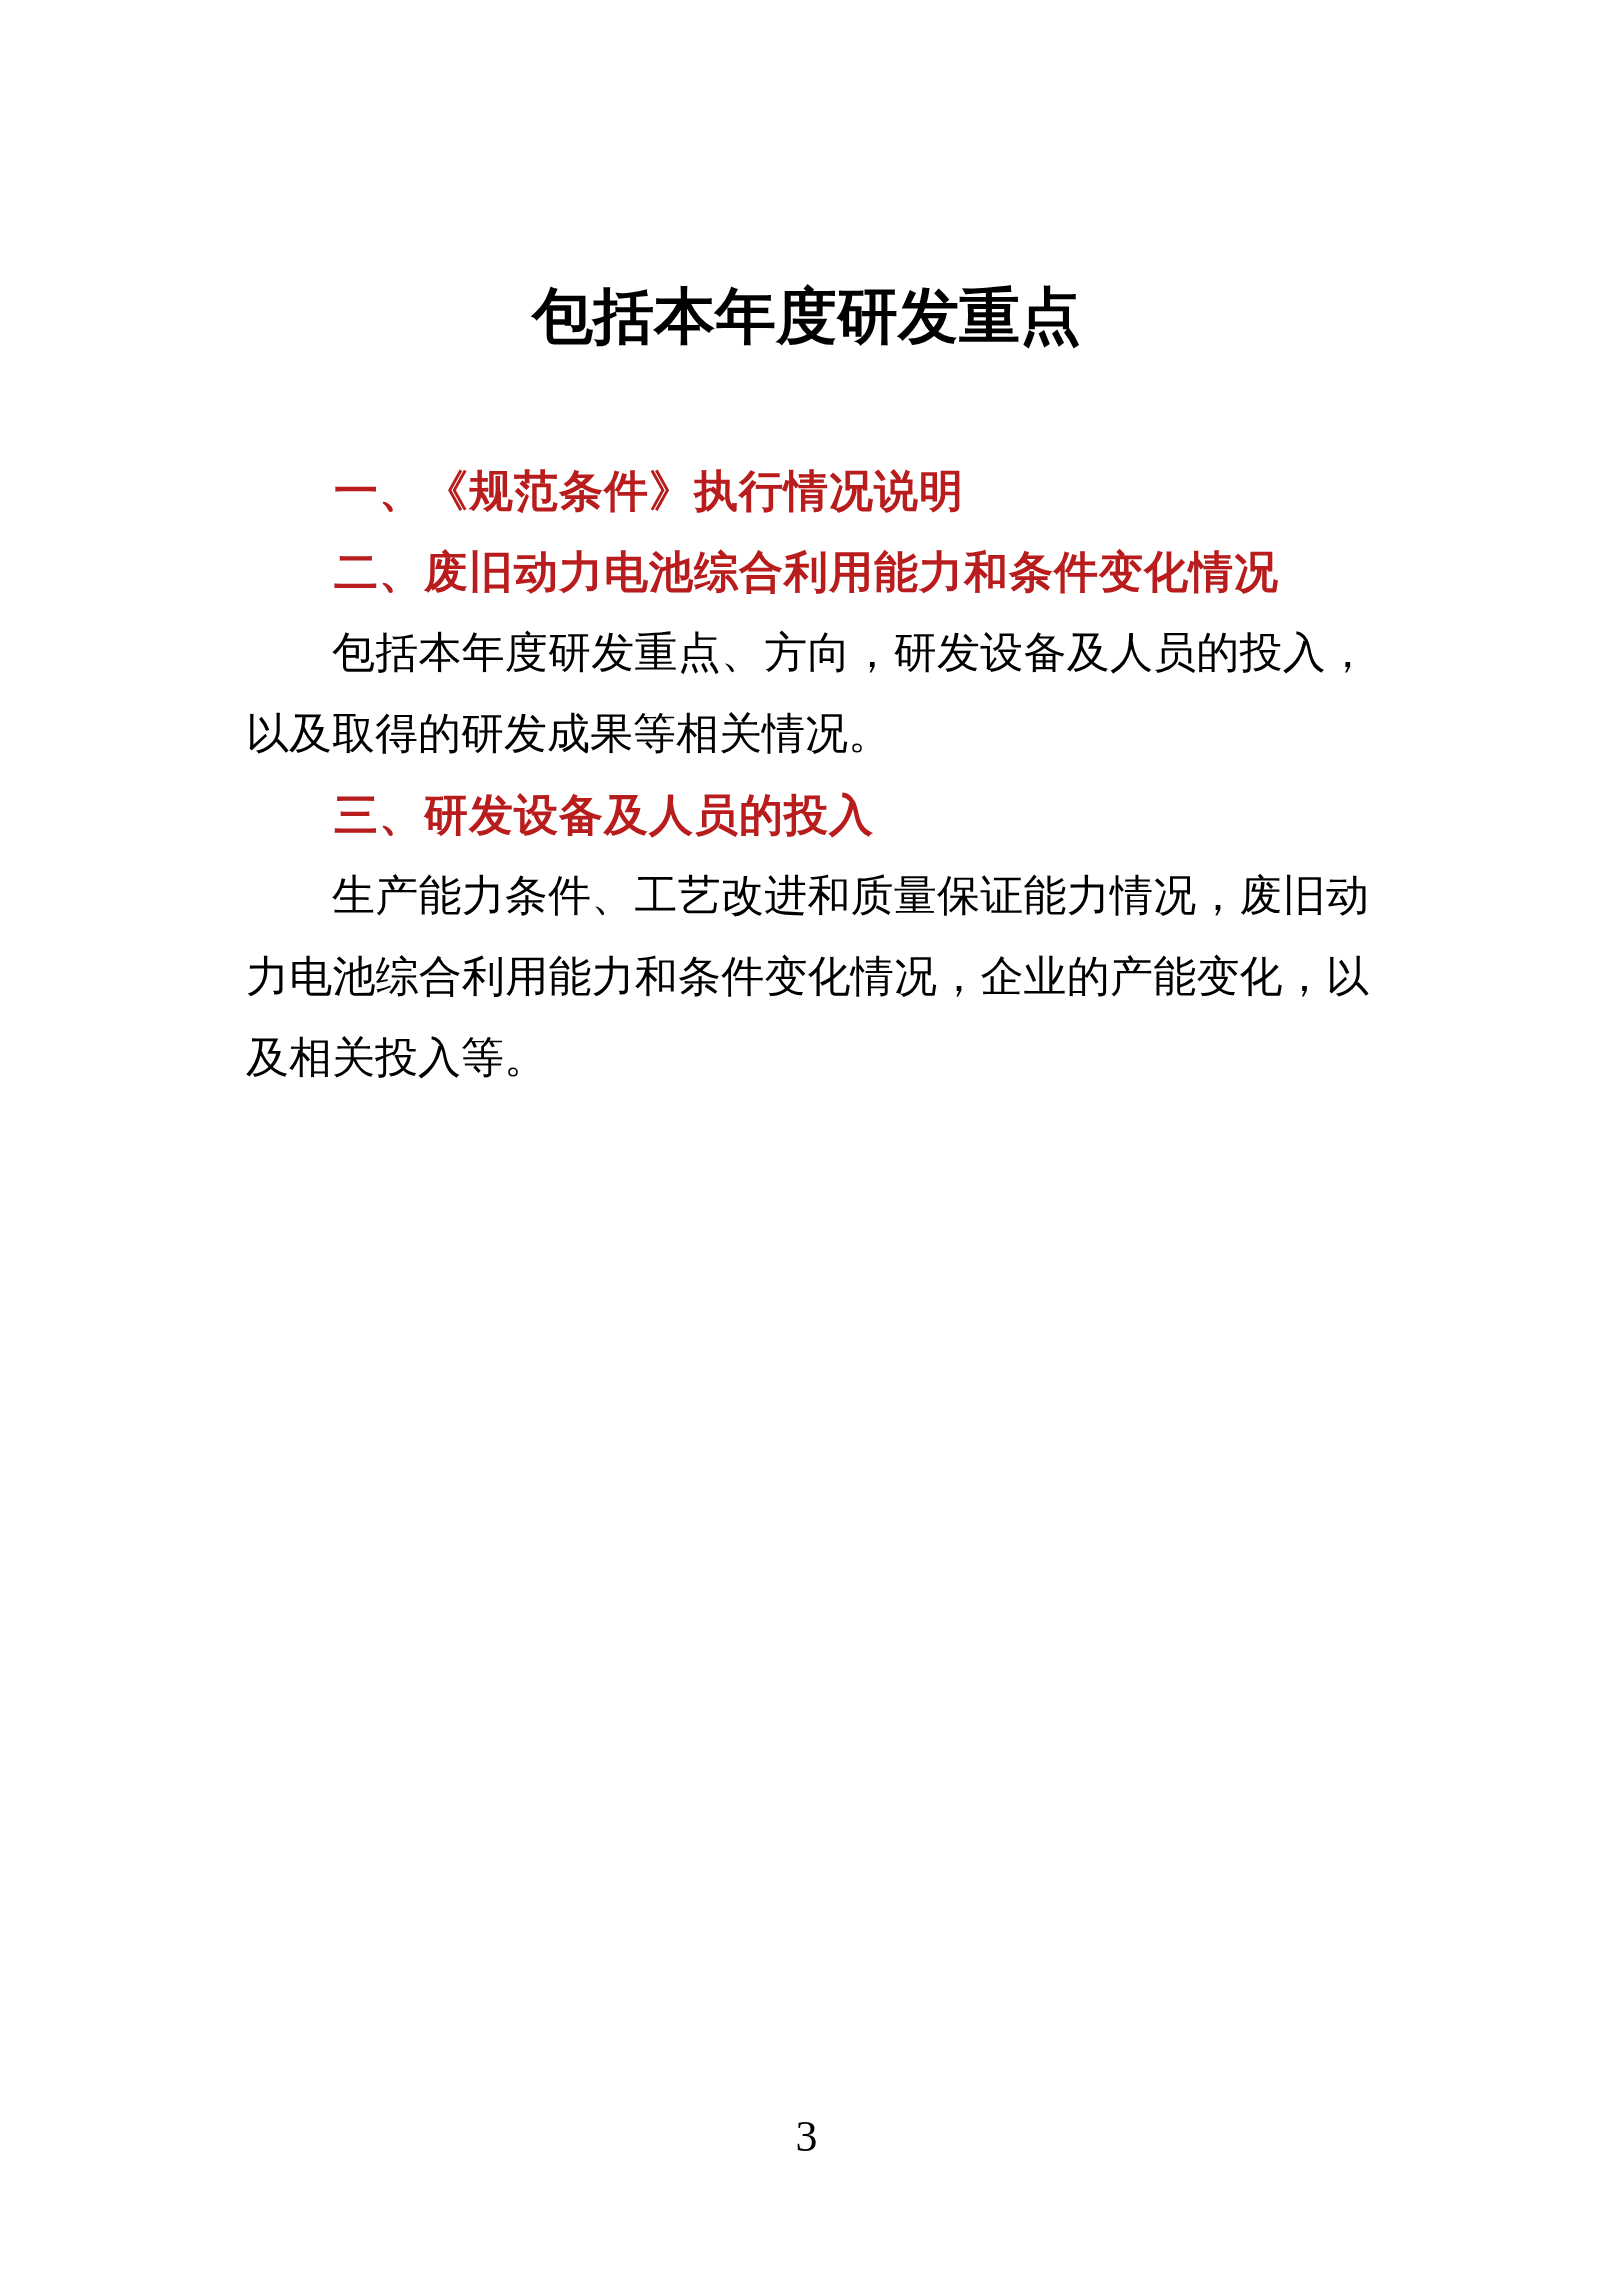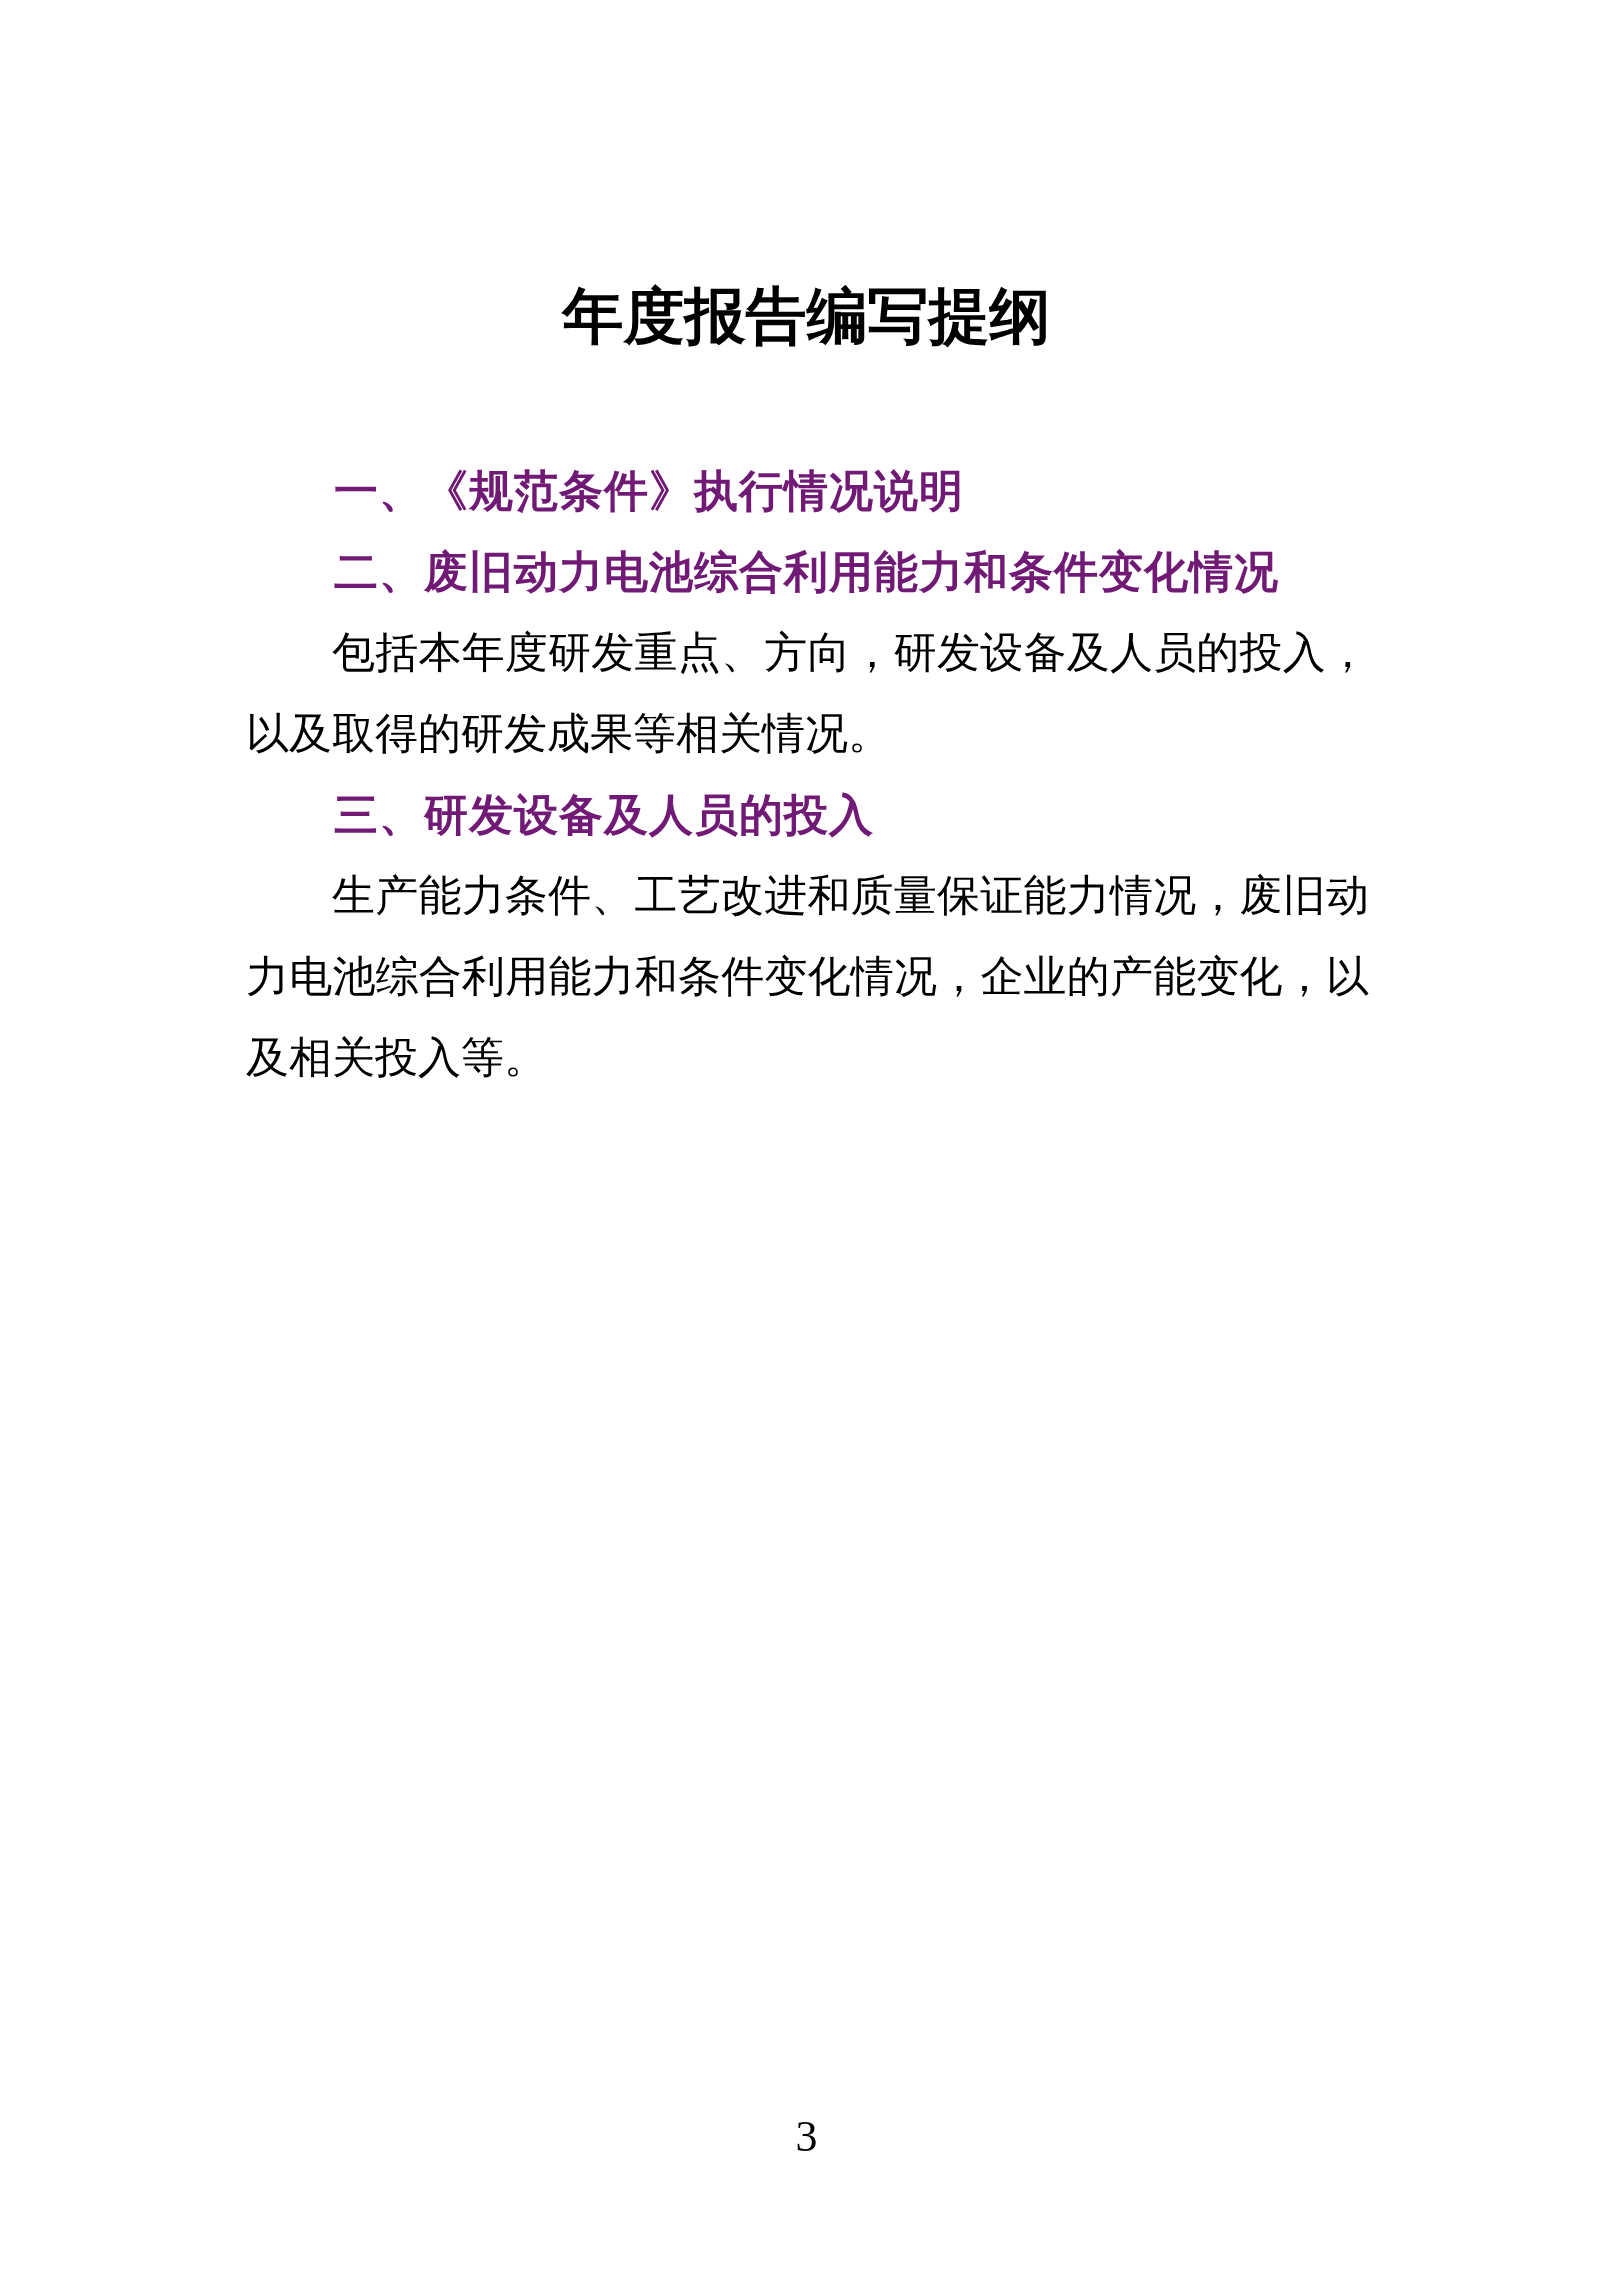--- a/index.html
+++ b/index.html
@@ -36,21 +36,21 @@
     width: 1123px;
   }
   .section-heading {
     font-family: "Liberation Sans", sans-serif;
     font-weight: 700;
     font-size: 44px;
     line-height: 81px;
     text-indent: 88px;
     letter-spacing: 1px;
     white-space: nowrap;
-    color: #701a75;
+    color: #b91c1c;
   }
   .section-body {
     font-family: "Liberation Serif", serif;
     font-weight: 400;
     font-size: 43px;
     line-height: 81px;
     text-align: justify;
     text-indent: 86px;
     color: #000000;
   }
@@ -64,21 +64,21 @@
     font-size: 44px;
     line-height: 44px;
     color: #000000;
   }
 </style>
 </head>
 <body>
 
 <div class="page">
 
-  <div class="doc-title">年度报告编写提纲</div>
+  <div class="doc-title">包括本年度研发重点</div>
 
   <div class="content">
 
     <div class="section">
       <div class="section-heading">一、《规范条件》执行情况说明</div>
     </div>
 
     <div class="section">
       <div class="section-heading">二、废旧动力电池综合利用能力和条件变化情况</div>
       <div class="section-body">包括本年度研发重点、方向，研发设备及人员的投入，以及取得的研发成果等相关情况。</div>

